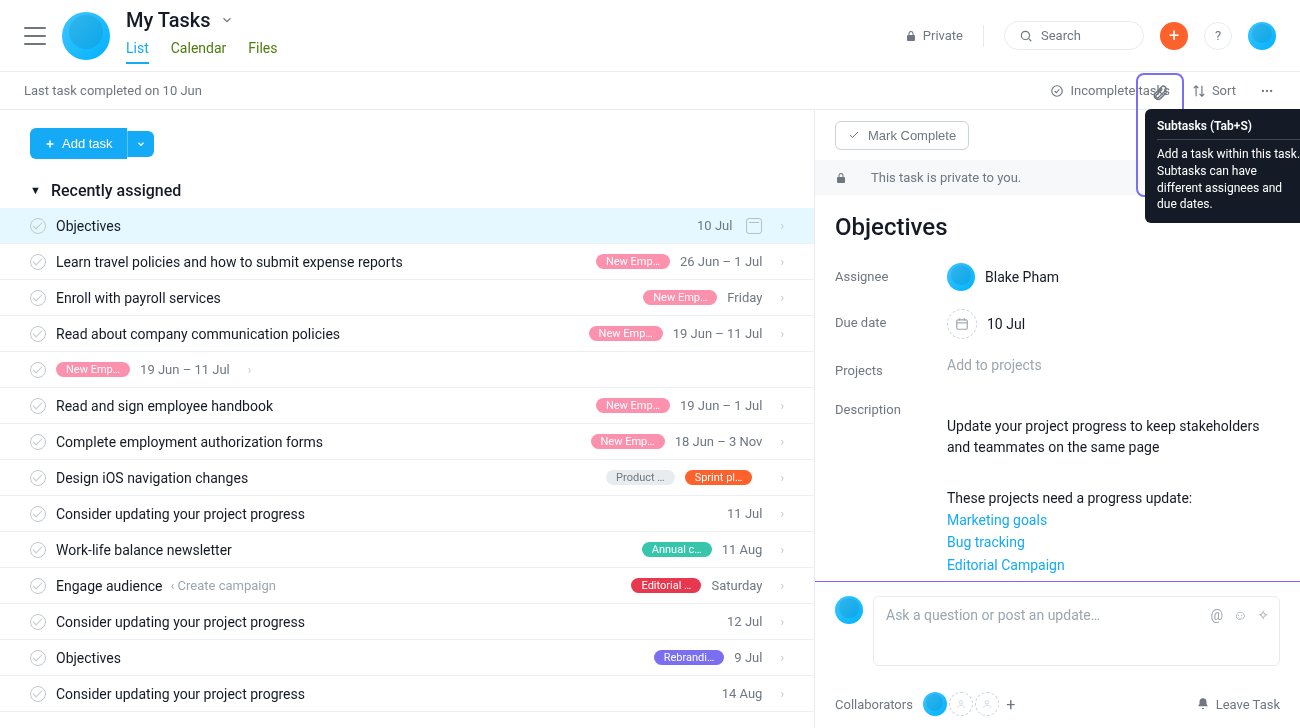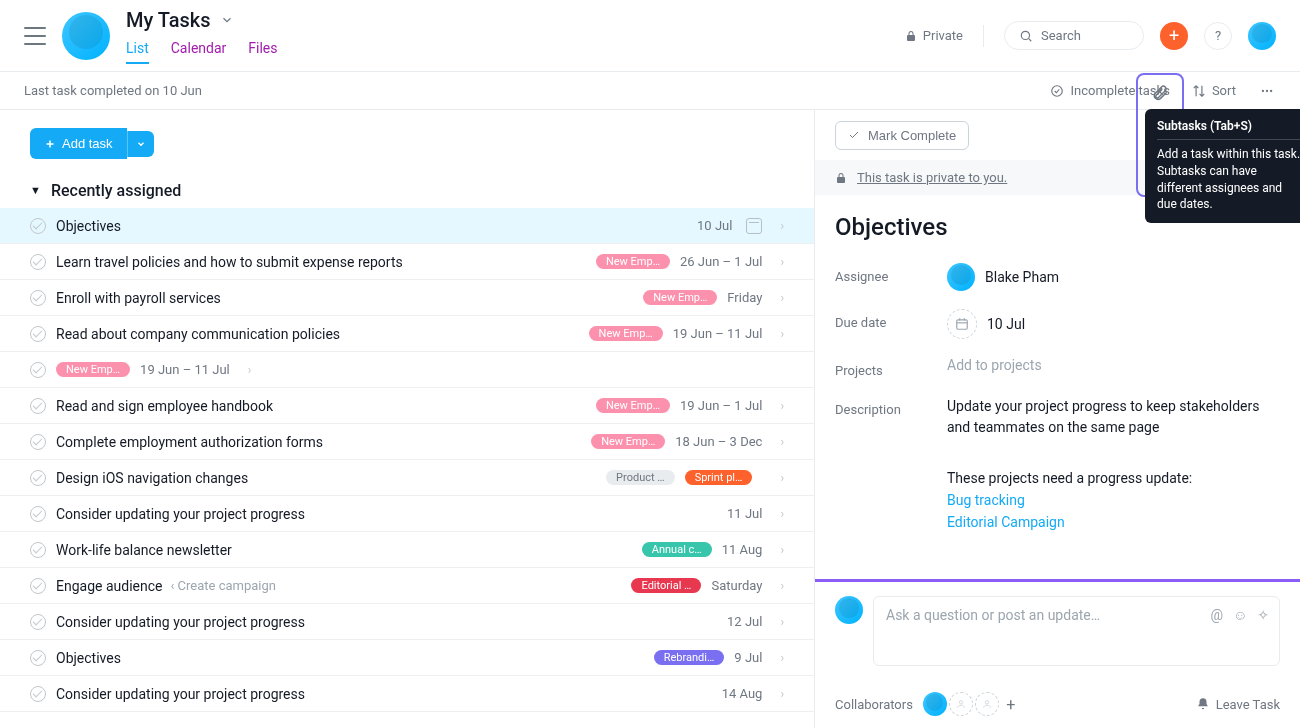--- a/index.html
+++ b/index.html
@@ -12,21 +12,21 @@
 .avatar { width: 48px; height: 48px; border-radius: 50%; background: linear-gradient(135deg,#3ec6ff,#00b2ff); display: flex; align-items: center; justify-content: center; color: #fff; font-weight: 600; overflow: hidden; }
 .avatar-sm { width: 28px; height: 28px; border-radius: 50%; background: linear-gradient(135deg,#3ec6ff,#00b2ff); display:flex;align-items:center;justify-content:center;color:#fff;font-size:11px;font-weight:600;}
 .avatar-xs { width: 24px; height: 24px; border-radius: 50%; background: linear-gradient(135deg,#3ec6ff,#00b2ff); display:flex;align-items:center;justify-content:center;color:#fff;font-size:10px;font-weight:600;}
 .avatar-head {position:relative}
 .avatar-head::after {content:'';position:absolute;width:70%;height:70%;border-radius:50%;background:rgba(0,0,0,0.08);top:8%;left:15%;}
 .header-title-wrap { display: flex; flex-direction: column; gap: 2px; }
 .header-title-row { display: flex; align-items: center; gap: 10px; }
 .header-title { font-size: 20px; font-weight: 500; }
 .chevron-down { color: #6f7782; }
 .tabs { display: flex; gap: 22px; margin-top: 6px; }
-.tab { font-size: 14px; color: #a21caf; cursor: pointer; padding-bottom: 6px; }
+.tab { font-size: 14px; color: #4d7c0f; cursor: pointer; padding-bottom: 6px; }
 .tab.active { color: #14aaf5; border-bottom: 2px solid #14aaf5; }
 .header-spacer { flex: 1; }
 .lock { color: #6f7782; display: flex; align-items: center; gap: 6px; font-size: 13px; }
 .search-box { display: flex; align-items: center; gap: 8px; border: 1px solid #e8ecee; border-radius: 20px; padding: 6px 14px; width: 140px; color: #6f7782; }
 .plus-btn { width: 28px; height: 28px; border-radius: 50%; background: #fd612c; color: #fff; display: flex; align-items: center; justify-content: center; font-size: 18px; cursor: pointer; }
 .help-btn { width: 28px; height: 28px; border-radius: 50%; border: 1px solid #e8ecee; display: flex; align-items: center; justify-content: center; color: #6f7782; cursor:pointer;}
 .top-avatar { width: 28px; height: 28px; border-radius:50%; background: linear-gradient(135deg,#3ec6ff,#00b2ff); }
 
 
 .subline { display:flex;align-items:center;justify-content:space-between;height:38px;padding:0 24px;border-bottom:1px solid #e8ecee;color:#6f7782;font-size:13px;}
@@ -80,21 +80,21 @@
 .field-row {display:flex;align-items:flex-start;margin-bottom:18px;}
 .field-label {width:112px;color:#6f7782;font-size:13px;padding-top:6px;}
 .field-value {flex:1;display:flex;align-items:center;gap:10px;font-size:14px;}
 .date-circle{width:30px;height:30px;border:1px dashed #cbd4db;border-radius:50%;display:flex;align-items:center;justify-content:center;color:#9ca6af;}
 .add-projects{color:#9ca6af;cursor:pointer;}
 .desc-text{font-size:14px;line-height:1.5;}
 .desc-spacer{height:30px;}
 .link-item{color:#14aaf5;cursor:pointer;font-size:14px;line-height:1.6;}
 
 
-.comment-area {border-top:3px solid #8b5cf6;padding:14px 20px;}
+.comment-area {border-top:1px solid #8b5cf6;padding:14px 20px;}
 .comment-row {display:flex;gap:10px;}
 .comment-box {flex:1;border:1px solid #e8ecee;border-radius:6px;min-height:70px;padding:10px 12px;font-size:14px;color:#9ca6af;position:relative;}
 .comment-icons{position:absolute;right:10px;top:10px;display:flex;gap:10px;color:#9ca6af;}
 .collab-row{display:flex;align-items:center;justify-content:space-between;padding:12px 20px;}
 .collab-left{display:flex;align-items:center;gap:10px;color:#6f7782;font-size:13px;}
 .collab-avatars{display:flex;align-items:center;gap:2px;}
 .dotted-avatar{width:24px;height:24px;border-radius:50%;border:1px dashed #cbd4db;display:flex;align-items:center;justify-content:center;color:#cbd4db;}
 .plus-collab{width:20px;height:20px;display:flex;align-items:center;justify-content:center;color:#6f7782;cursor:pointer;font-size:16px;}
 .leave-task{display:flex;align-items:center;gap:6px;color:#6f7782;font-size:13px;cursor:pointer;}
 
@@ -252,21 +252,21 @@
           <span class="tag pink">New Emp…</span>
           <span class="task-date">19 Jun – 1 Jul</span>
           <span class="row-chevron">›</span>
         </div>
         <div class="task-row">
           <div class="check-circle"></div>
           <div class="task-name">
             <span>Complete employment authorization forms</span>
           </div>
           <span class="tag pink">New Emp…</span>
-          <span class="task-date">18 Jun – 3 Dec</span>
+          <span class="task-date">18 Jun – 3 Nov</span>
           <span class="row-chevron">›</span>
         </div>
         <div class="task-row">
           <div class="check-circle"></div>
           <div class="task-name">
             <span>Design iOS navigation changes</span>
           </div>
           <span class="tag grey">Product …</span>
           <span class="tag orange">Sprint pl…</span>
           <span class="task-date"></span>
@@ -381,21 +381,21 @@
         <div class="close-x">
             <svg width="16" height="16" viewBox="0 0 24 24" fill="none" stroke="currentColor" stroke-width="2">
               <line x1="18" y1="6" x2="6" y2="18"></line>
               <line x1="6" y1="6" x2="18" y2="18"></line>
             </svg>
           </div>
       </div>
     </div>
 
     <div class="privacy-bar">
-      <span style="display:flex;align-items:center;gap:10px;text-decoration:underline;">
+      <span style="display:flex;align-items:center;gap:24px;">
         <svg width="12" height="12" viewBox="0 0 24 24" fill="currentColor">
             <path d="M12 2a5 5 0 0 0-5 5v3H6a2 2 0 0 0-2 2v8a2 2 0 0 0 2 2h12a2 2 0 0 0 2-2v-8a2 2 0 0 0-2-2h-1V7a5 5 0 0 0-5-5zm-3 5a3 3 0 1 1 6 0v3H9V7z"></path>
           </svg>
         <span>This task is private to you.</span>
       </span>
       <span class="make-public">Make public</span>
     </div>
 
     <div class="detail-body">
       <div class="task-title-big">Objectives</div>
@@ -425,25 +425,26 @@
 
       <div class="field-row">
         <div class="field-label">Projects</div>
         <div class="field-value">
             <span class="add-projects">Add to projects</span>
           </div>
       </div>
 
       <div class="field-row">
         <div class="field-label">Description</div>
-        <div class="field-value" style="display:block;">
+        <div class="field-value" style="display:block;margin-top:20px;">
           <div class="desc-text">Update your project progress to keep stakeholders and teammates on the same page</div>
           <div class="desc-spacer"></div>
           <div class="desc-text">These projects need a progress update:</div>
           <div id="detail-links">
+              <div class="link-item">Marketing goals</div>
               <div class="link-item">Bug tracking</div>
               <div class="link-item">Editorial Campaign</div>
             </div>
         </div>
       </div>
     </div>
 
     <div class="comment-area">
       <div class="comment-row">
         <div class="avatar-sm avatar-head"></div>

